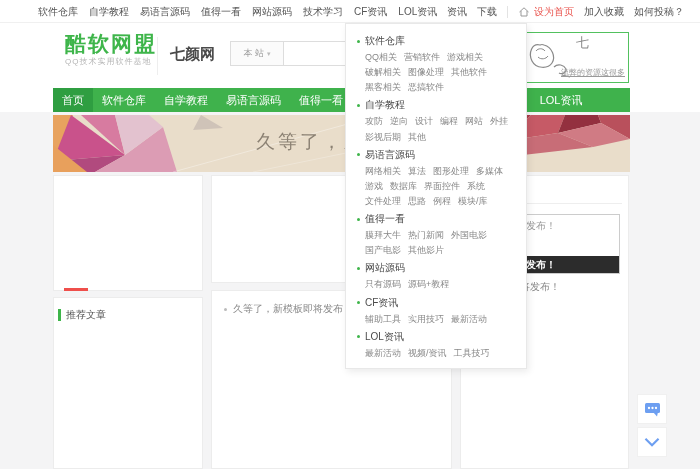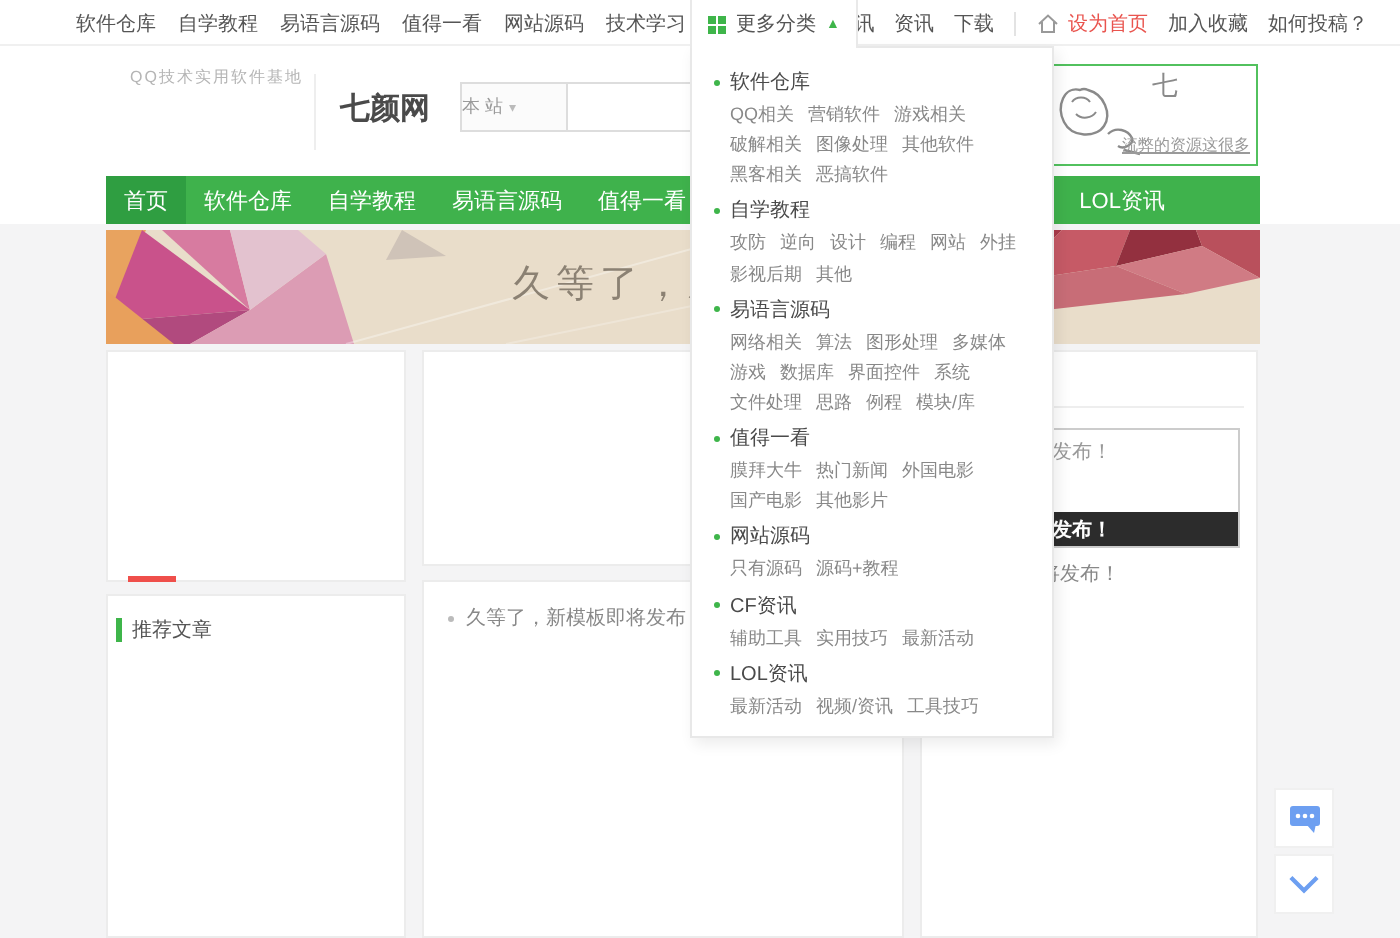--- a/index.html
+++ b/index.html
@@ -30,21 +30,21 @@
   .home-ico { display:flex; align-items:center; margin-right:-6px; }
   
   .header { position:absolute; left:0; top:23px; width:700px; height:89px; background:#fff; }
   .logo { position:absolute; left:65px; top:9px; }
   .logo-title { font-size:21px; font-weight:bold; color:#3eb54a; letter-spacing:2px; line-height:1.1; }
   .logo-sub { font-size:8px; color:#b5b5b5; letter-spacing:1px; margin-top:1px; }
   .header-divider { position:absolute; left:157px; top:14px; width:1px; height:38px; background:#eee; }
   .site-name { position:absolute; left:170px; top:22px; font-size:15px; font-weight:bold; color:#4a4a4a; }
   .search { position:absolute; left:230px; top:18px; display:flex; height:25px; }
   .search-scope { width:54px; border:1px solid #ddd; background:#fbfbfb; color:#9a9a9a;
-    font-size:9px; display:flex; align-items:center; justify-content:flex-start; gap:3px; cursor:pointer; }
+    font-size:9px; display:flex; align-items:center; justify-content:center; gap:3px; cursor:pointer; }
   .search-input { width:196px; height:25px; border:1px solid #ddd; border-left:none;
     background:#fff; outline:none; font-size:10px; padding:0 5px; }
   .ad-box { position:absolute; left:525px; top:9px; width:104px; height:51px;
     border:1px solid #52c15e; background:#fff; overflow:hidden; cursor:pointer; }
   .ad-char { position:absolute; left:50px; top:1px; font-size:13px; color:#8a8a8a;
     font-family:"Liberation Serif","DejaVu Serif",serif; }
   .ad-caption { position:absolute; right:3px; bottom:4px; font-size:8px; color:#9a9a9a;text-decoration:underline; }
   
   .nav { position:absolute; left:53px; top:88px; width:577px; height:24px;
     background:#3fb24c; display:flex; z-index:10; }
@@ -124,33 +124,24 @@
         <svg width="12" height="12" viewBox="0 0 12 12">
             <path d="M1.5 6 L6 1.8 L10.5 6 M3 5 V10 H9 V5" fill="none" stroke="#999" stroke-width="1"></path>
           </svg>
       </span>
       <span class="set-home">设为首页</span>
       <span>加入收藏</span>
       <span>如何投稿？</span>
     </div>
   </div>
 
-  <div class="more-btn">
-    <span class="grid-icon">
-        <i></i>
-        <i></i>
-        <i></i>
-        <i></i>
-      </span>
-    <span>更多分类</span>
-    <span class="arrow-up">▲</span>
-  </div>
 
   <div class="header">
     <div class="logo">
+      <div class="logo-title">酷软网盟</div>
       <div class="logo-sub">QQ技术实用软件基地</div>
     </div>
     <i class="header-divider"></i>
     <div class="site-name">七颜网</div>
     <div class="search">
       <div class="search-scope">
         <span>本 站</span>
         <span style="font-size:7px;color:#bbb">▾</span>
       </div>
       <input class="search-input" type="text" value="" style="">

